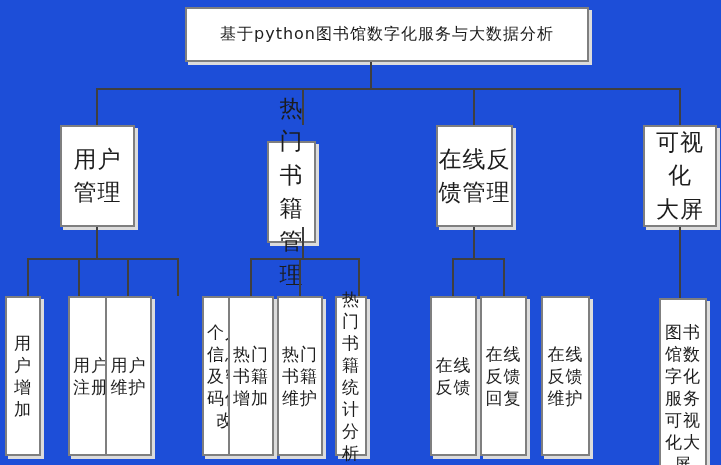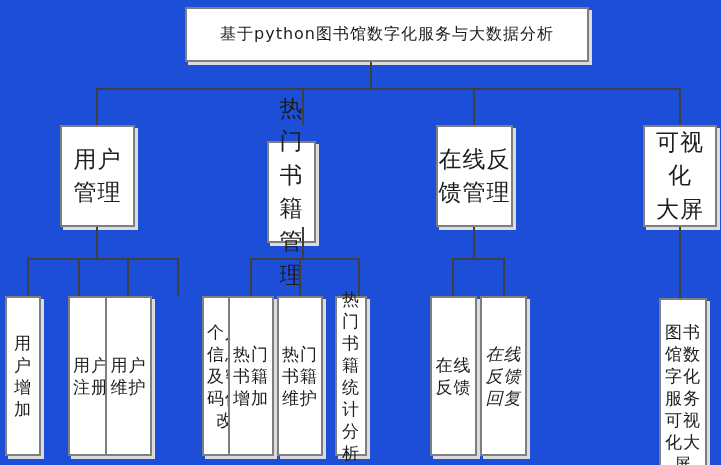--- a/index.html
+++ b/index.html
@@ -54,21 +54,21 @@
     letter-spacing: 1px;
   }
   .g1l1 { left: 5px;   width: 36px; }
   .g1l2 { left: 68px;  width: 46px; }
   .g1l3 { left: 105px; width: 47px; }
   .g1l4 { left: 155px; width: 46px; margin-left: 47px; }
   .g2l1 { left: 228px; width: 46px; }
   .g2l2 { left: 277px; width: 46px; text-align: center; }
   .g2l3 { left: 335px; width: 32px; }
   .g3l1 { left: 430px; width: 47px; }
-  .g3l2 { left: 480px; width: 47px; font-style: italic; }
+  .g3l2 { left: 480px; width: 47px; }
   .g3l3 { left: 541px; width: 49px; }
   .g4l1 { left: 659px; width: 48px; top: 298px; height: 200px; }
   .vl, .hl {
     position: absolute;
     background: #3f3f3f;
   }
   .vl { width: 2px; }
   .hl { height: 2px; }
 </style>
 </head>
@@ -118,16 +118,17 @@
   <div class="box leaf g1l2">用户注册</div>
   <div class="box leaf g1l3">用户维护</div>
   <div class="box leaf g1l4">个人信息及密码修改</div>
 
   <div class="box leaf g2l1">热门书籍增加</div>
   <div class="box leaf g2l2">热门书籍维护</div>
   <div class="box leaf g2l3">热门书籍统计分析</div>
 
   <div class="box leaf g3l1">在线反馈</div>
   <div class="box leaf g3l2">在线反馈回复</div>
+  <div class="box leaf g3l3">在线反馈维护</div>
 
   <div class="box leaf g4l1">图书馆数字化服务可视化大屏</div>
 
 </div>
 
 </body></html>

